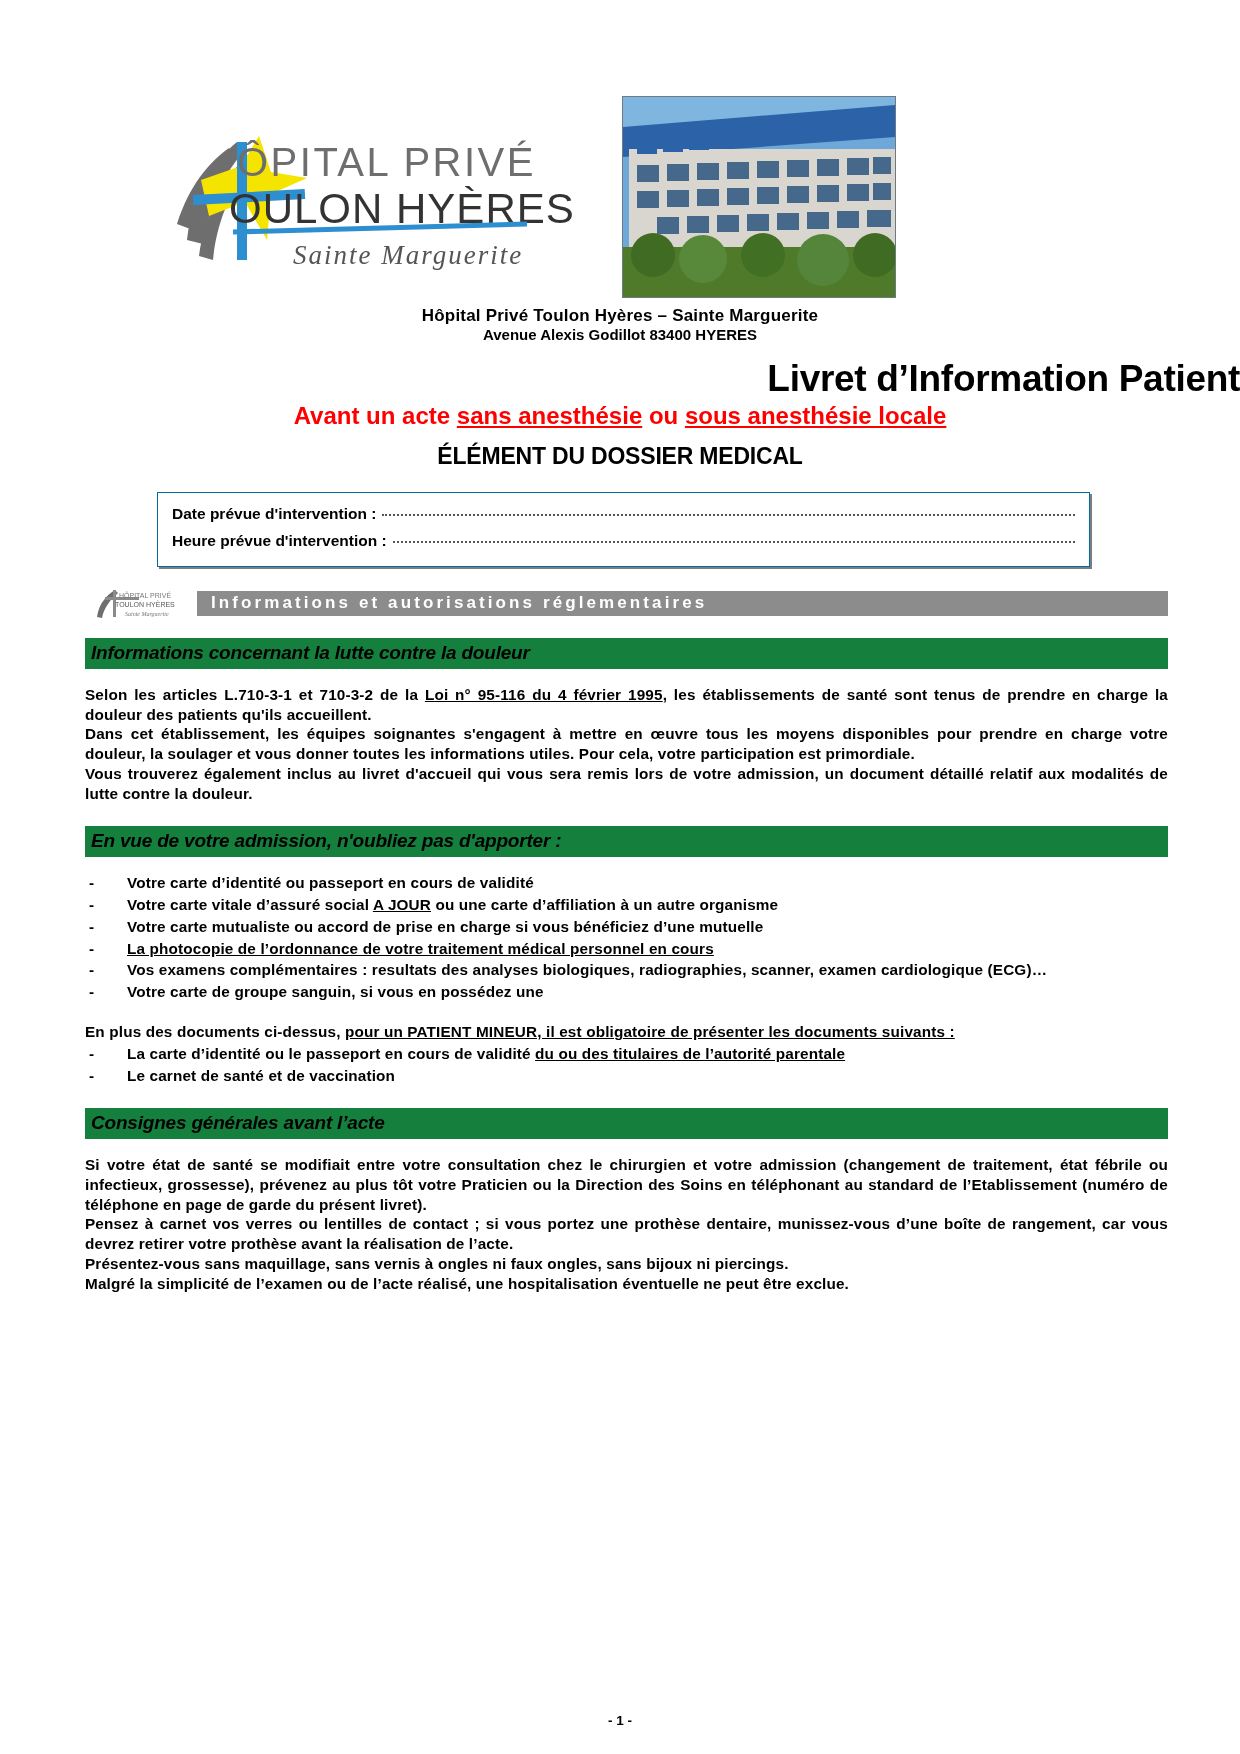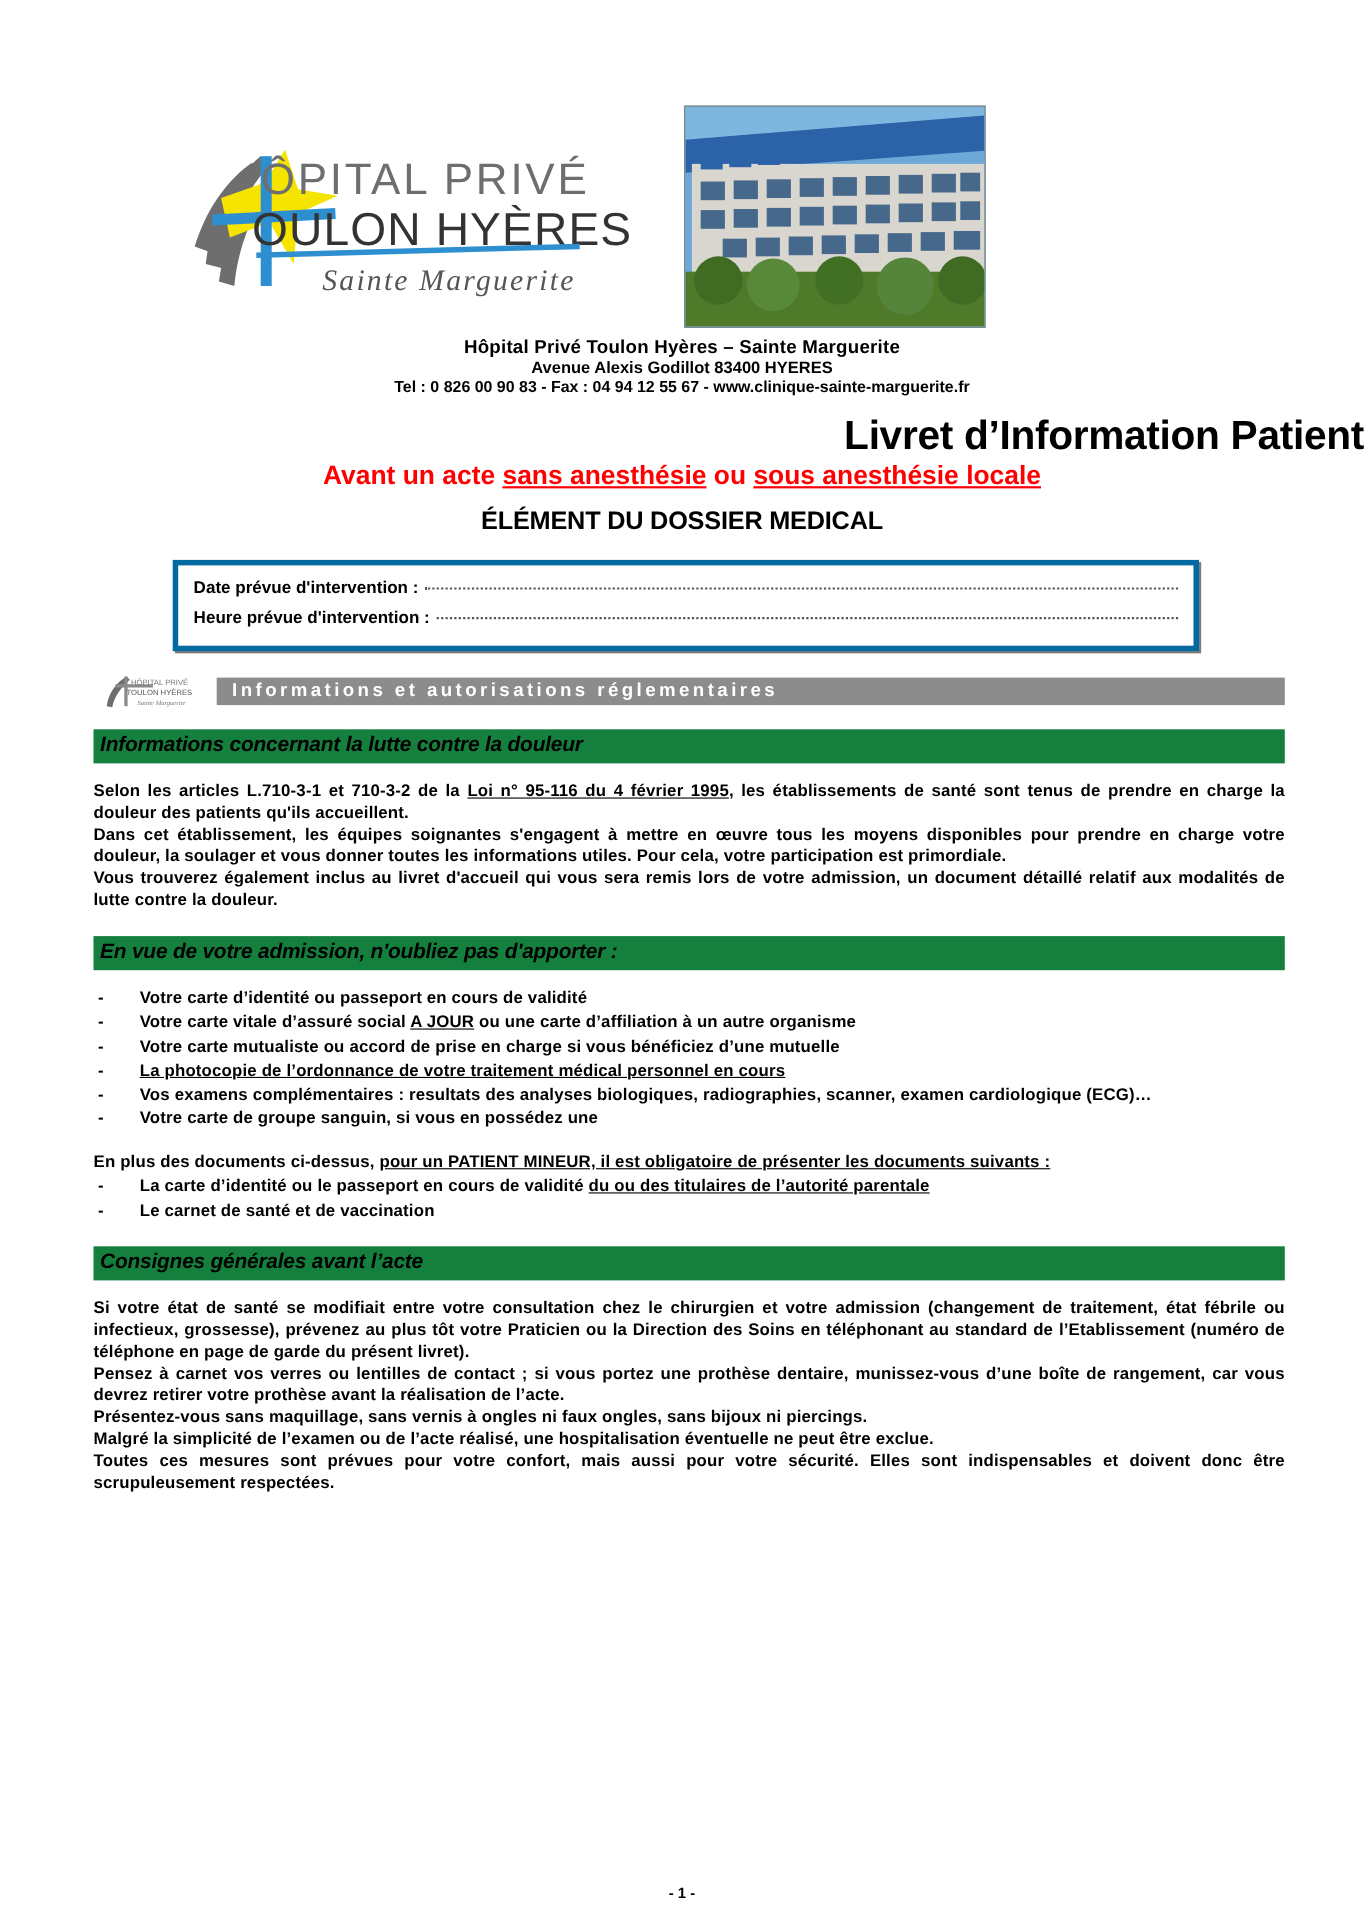--- a/index.html
+++ b/index.html
@@ -90,21 +90,21 @@
     text-align: center;
     font-size: 23px;
     font-weight: bold;
     margin-top: 13px;
     letter-spacing: -0.2px;
   }
 
   
   .datebox {
     margin: 22px 150px 0 157px;
-    border: 5px solid #0369a1;
+    border: 1px solid #0369a1;
     padding: 12px 14px 14px 14px;
     box-shadow: 2px 2px 0 #7d7d7d;
   }
   .daterow {
     display: flex;
     align-items: baseline;
     font-size: 15.5px;
     font-weight: bold;
     margin-bottom: 9px;
   }
@@ -293,21 +293,20 @@
         <circle cx="140" cy="158" r="22" fill="#416f24"></circle>
         <circle cx="200" cy="163" r="26" fill="#54853a"></circle>
         <circle cx="252" cy="158" r="22" fill="#3f6b22"></circle>
       </svg>
     </div>
   </div>
 
   <div class="addr">
     <div class="a1">Hôpital Privé Toulon Hyères – Sainte Marguerite</div>
     <div class="a2">Avenue Alexis Godillot 83400 HYERES</div>
-    <div class="a3">Tel : 0 826 00 90 83 - Fax : 04 94 12 55 67 - www.clinique-sainte-marguerite.fr</div>
   </div>
 
   <div class="main-title">Livret d’Information Patient</div>
   <div class="sub-title">
     <span>Avant un acte </span><u>sans anesthésie</u><span> ou </span><u>sous anesthésie locale</u>
   </div>
   <div class="third-title">ÉLÉMENT DU DOSSIER MEDICAL</div>
 
   <div class="datebox">
     <div class="daterow">
@@ -359,19 +358,18 @@
       <li><span>La carte d’identité ou le passeport en cours de validité </span><u>du ou des titulaires de l’autorité parentale</u></li>
       <li><span>Le carnet de santé et de vaccination</span></li>
     </ul>
 
     <div class="sec-head">Consignes générales avant l’acte</div>
     <div class="body-text">
       <p>Si votre état de santé se modifiait entre votre consultation chez le chirurgien et votre admission (changement de traitement, état fébrile ou infectieux, grossesse), prévenez au plus tôt votre Praticien ou la Direction des Soins en téléphonant au standard de l’Etablissement (numéro de téléphone en page de garde du présent livret).</p>
       <p>Pensez à carnet vos verres ou lentilles de contact ; si vous portez une prothèse dentaire, munissez-vous d’une boîte de rangement, car vous devrez retirer votre prothèse avant la réalisation de l’acte.</p>
       <p>Présentez-vous sans maquillage, sans vernis à ongles ni faux ongles, sans bijoux ni piercings.</p>
       <p>Malgré la simplicité de l’examen ou de l’acte réalisé, une hospitalisation éventuelle ne peut être exclue.</p>
-      <p>Toutes ces mesures sont prévues pour votre confort, mais aussi pour votre sécurité. Elles sont indispensables et doivent donc être scrupuleusement respectées.</p>
     </div>
   </div>
 
   <div class="footer-page">- 1 -</div>
 
 </div>
 
 </body></html>

